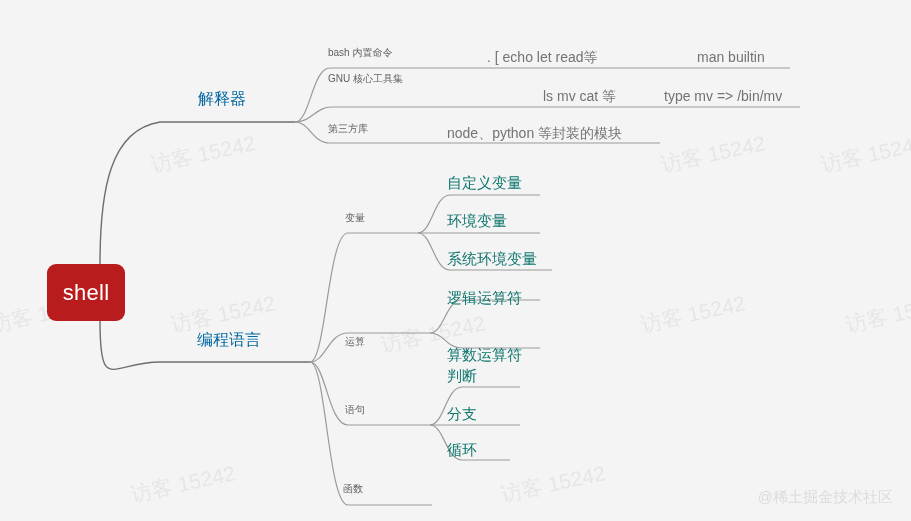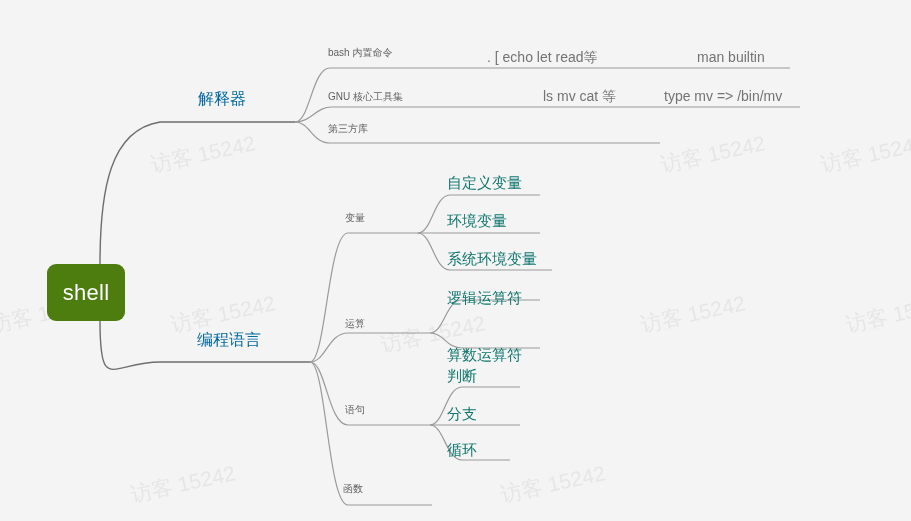--- a/index.html
+++ b/index.html
@@ -40,21 +40,21 @@
     color: #dcdcdc;
     font-size: 15px;
     white-space: nowrap;
   }
   .root-node {
     position: absolute;
     left: 47px;
     top: 264px;
     width: 78px;
     height: 57px;
-    background: #4d7c0f;
+    background: #b91c1c;
     border-radius: 9px;
     display: flex;
     align-items: center;
     justify-content: center;
     box-sizing: border-box;
   }
   .root-node span {
     color: #ffffff;
     font-size: 22px;
     letter-spacing: 0.3px;
@@ -122,36 +122,38 @@
     <span>shell</span>
   </div>
 
   <div class="node-label lvl1" style="left:198px; top:91px;">解释器</div>
   <div class="node-label lvl1" style="left:197px; top:332px;">编程语言</div>
 
   <div class="node-label lvl2" style="left:328px; top:48px;">bash 内置命令</div>
   <div class="note" style="left:487px; top:49px;">. [ echo let read等</div>
   <div class="note" style="left:697px; top:49px;">man builtin</div>
 
-  <div class="node-label lvl2" style="left:328px; top:92px;text-align:right;">GNU 核心工具集</div>
+  <div class="node-label lvl2" style="left:328px; top:74px;text-align:right;">GNU 核心工具集</div>
   <div class="note" style="left:503px; top:88px;margin-left:40px;">ls  mv  cat 等</div>
   <div class="note" style="left:664px; top:88px;">type mv =&gt;  /bin/mv</div>
 
   <div class="node-label lvl2" style="left:328px; top:124px;">第三方库</div>
+  <div class="note" style="left:447px; top:125px;">node、python 等封装的模块</div>
 
   <div class="node-label lvl2" style="left:345px; top:213px;">变量</div>
-  <div class="node-label lvl2" style="left:345px; top:319px;">运算</div>
+  <div class="node-label lvl2" style="left:345px; top:337px;">运算</div>
   <div class="node-label lvl2" style="left:345px; top:405px;">语句</div>
   <div class="node-label lvl2" style="left:343px; top:484px;">函数</div>
 
   <div class="node-label lvl3" style="left:447px; top:175px;">自定义变量</div>
   <div class="node-label lvl3" style="left:447px; top:213px;">环境变量</div>
   <div class="node-label lvl3" style="left:447px; top:251px;">系统环境变量</div>
 
   <div class="node-label lvl3" style="left:447px; top:290px;">逻辑运算符</div>
   <div class="node-label lvl3" style="left:447px; top:347px;">算数运算符</div>
 
   <div class="node-label lvl3" style="left:447px; top:368px;">判断</div>
   <div class="node-label lvl3" style="left:447px; top:406px;">分支</div>
   <div class="node-label lvl3" style="left:447px; top:442px;">循环</div>
 
+  <div class="wm-corner">@稀土掘金技术社区</div>
 
 </div>
 
 </body></html>

